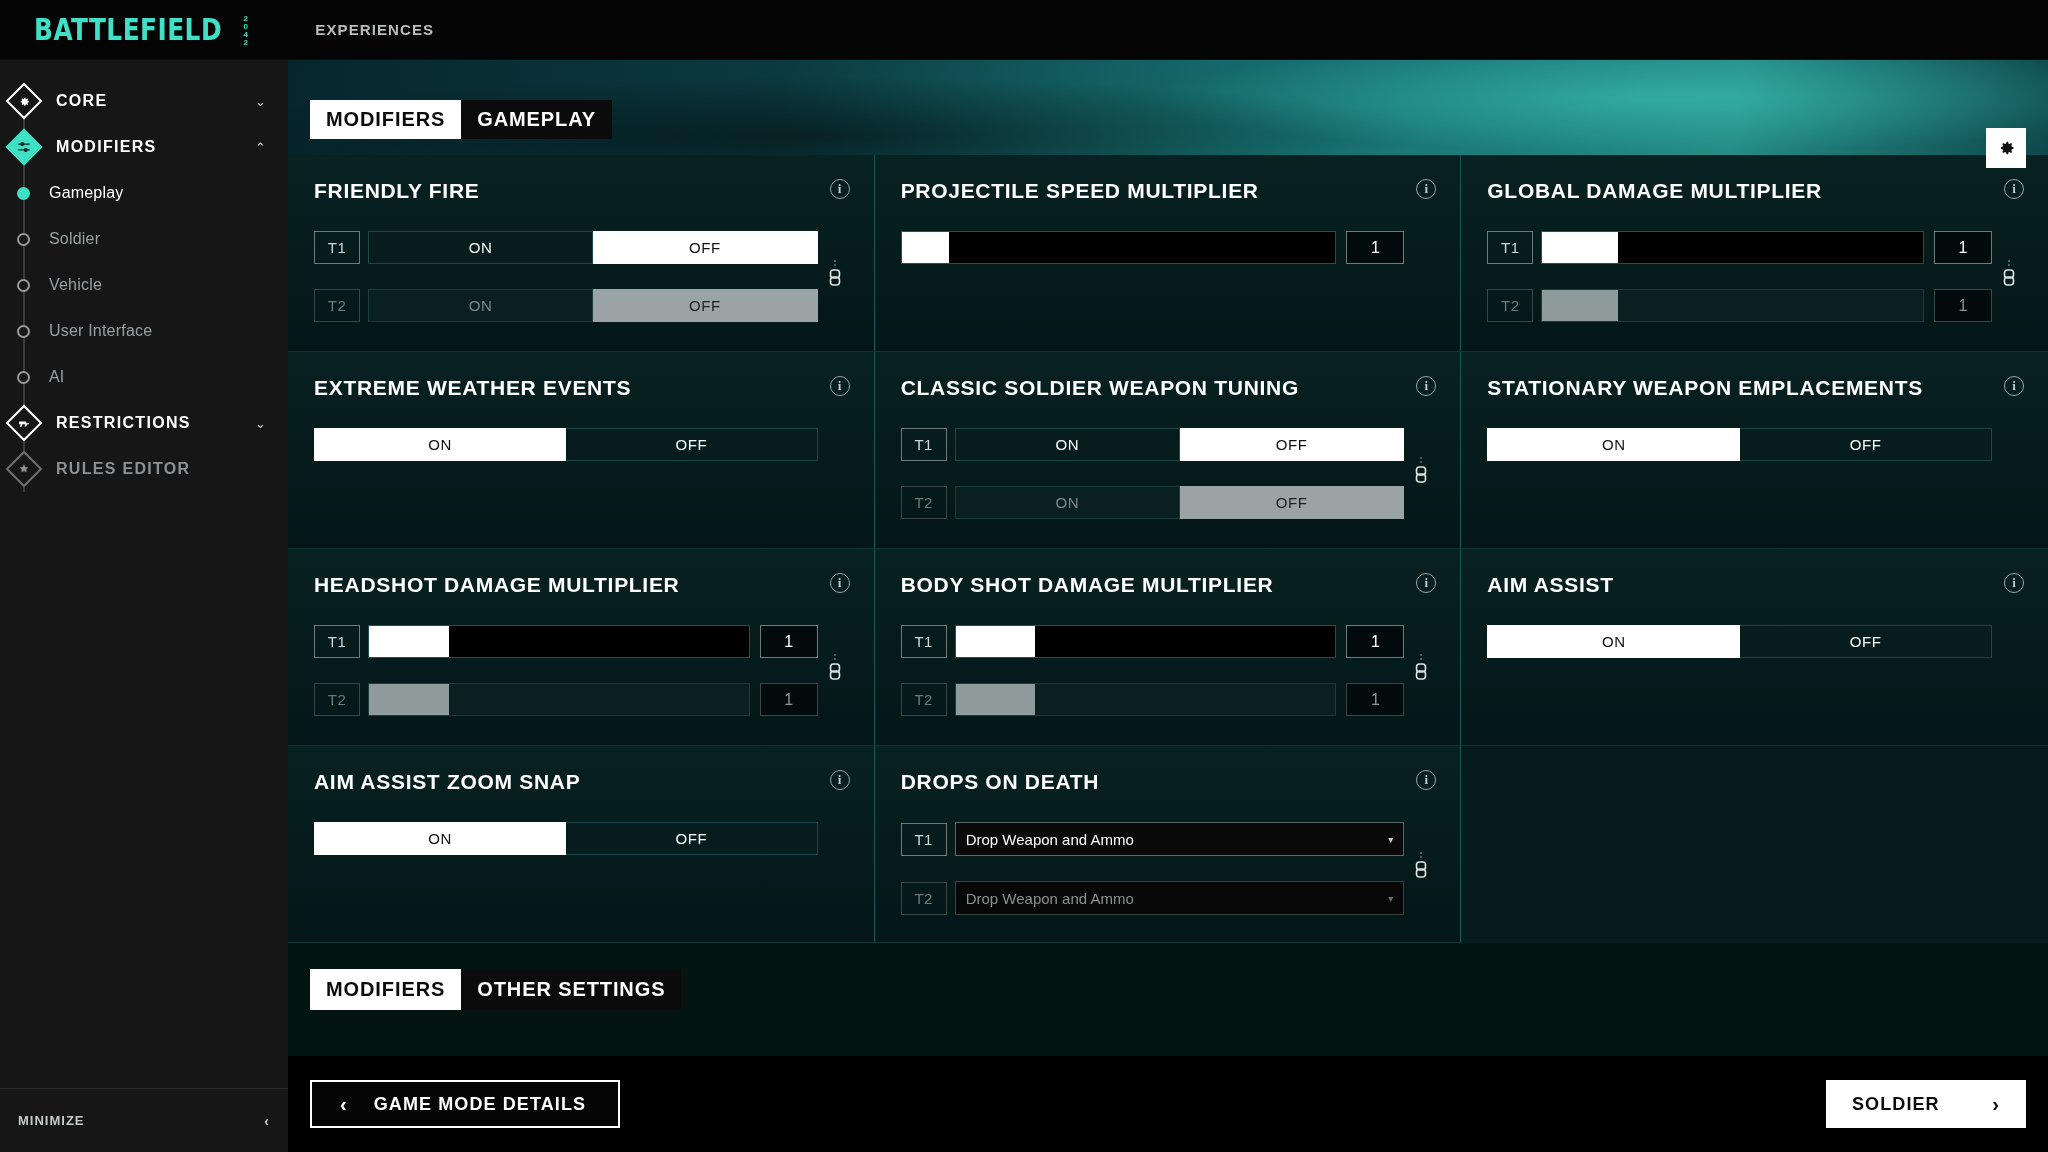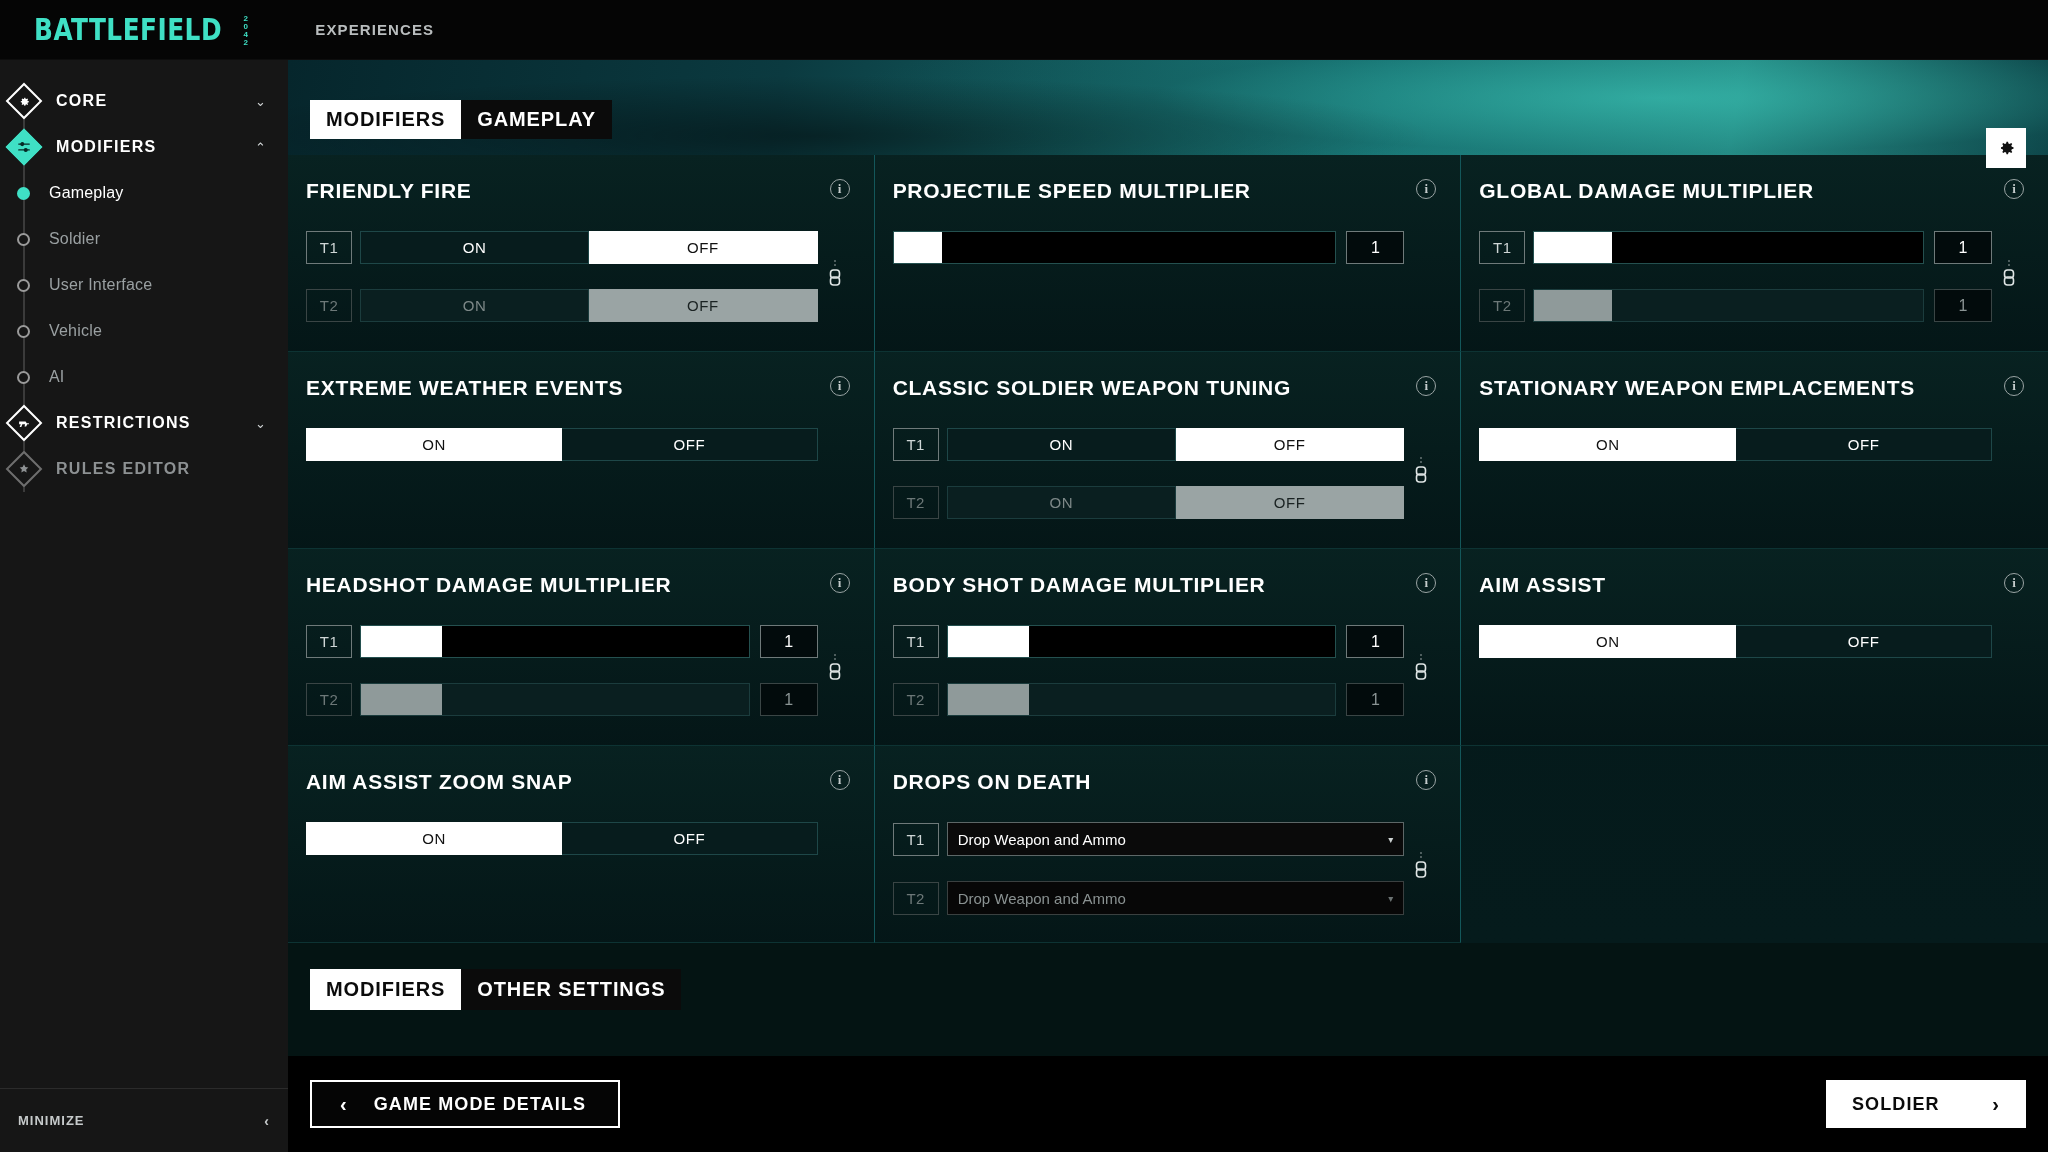--- a/index.html
+++ b/index.html
@@ -107,21 +107,21 @@
     display:flex; align-items:center; justify-content:center; cursor:pointer; z-index:4;
   }
 
   
   .scroll { flex:1; min-height:0; overflow:hidden; display:flex; flex-direction:column; }
   .grid {
     display:grid; grid-template-columns: repeat(3, 1fr);
     background: linear-gradient(180deg,#05201f 0%, #04191a 40%, #051b1c 100%);
   }
   .card {
-    position:relative; padding: 24px 26px 26px 18px; min-height: 197px;
+    position:relative; padding: 24px 26px 26px 26px; min-height: 197px;
     border-bottom: 1px solid #0d3333; border-right: 1px solid #13575a;
     background: linear-gradient(180deg, rgba(8,34,33,0.95) 0%, rgba(4,22,23,0.95) 100%);
   }
   .card.nocol3 { border-right: none; }
   .card.empty { border-right:none; border-bottom:none; background:transparent; }
   .card-title {
     color:#ffffff; font-size: 21px; font-weight: 700; letter-spacing: 0.7px;
     font-stretch: condensed; margin-bottom: 28px; padding-right: 36px;
   }
   .info {
@@ -259,25 +259,25 @@
           <div class="nav-row">
             <div class="dot active"></div>
             <div class="nav-label sub active">Gameplay</div>
           </div>
           <div class="nav-row">
             <div class="dot"></div>
             <div class="nav-label sub muted">Soldier</div>
           </div>
           <div class="nav-row">
             <div class="dot"></div>
-            <div class="nav-label sub muted">User Interface</div>
+            <div class="nav-label sub muted">Vehicle</div>
           </div>
           <div class="nav-row">
             <div class="dot"></div>
-            <div class="nav-label sub muted">Vehicle</div>
+            <div class="nav-label sub muted">User Interface</div>
           </div>
           <div class="nav-row">
             <div class="dot"></div>
             <div class="nav-label sub muted">AI</div>
           </div>
         </div>
 
         <div class="nav-row">
           <div class="diamond">
             <span class="glyph">

